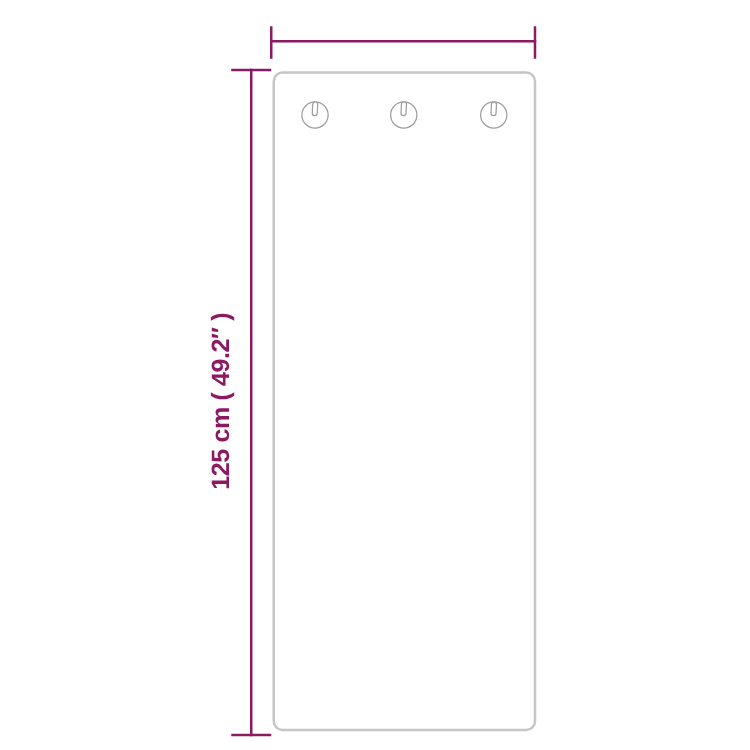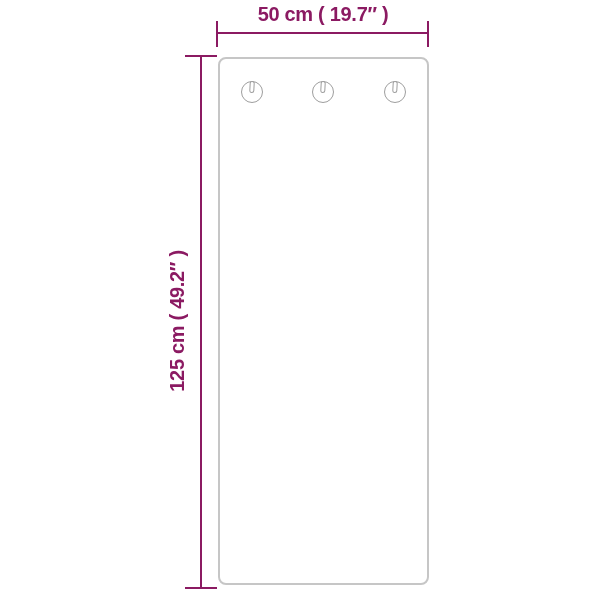--- a/index.html
+++ b/index.html
@@ -114,21 +114,20 @@
     border:1.2px solid var(--keyhole_stroke);
     border-radius:3px;
     background:var(--background);
   }
 </style>
 </head>
 <body>
 
 <div class="stage">
 
-  <div class="dim-label top">50 cm ( 19.7″ )</div>
   <div class="hline"></div>
   <div class="tick-v left"></div>
   <div class="tick-v right"></div>
 
   <div class="dim-label left">125 cm ( 49.2″ )</div>
   <div class="vline"></div>
   <div class="tick-h top"></div>
   <div class="tick-h bottom"></div>
 
   <div class="panel">

